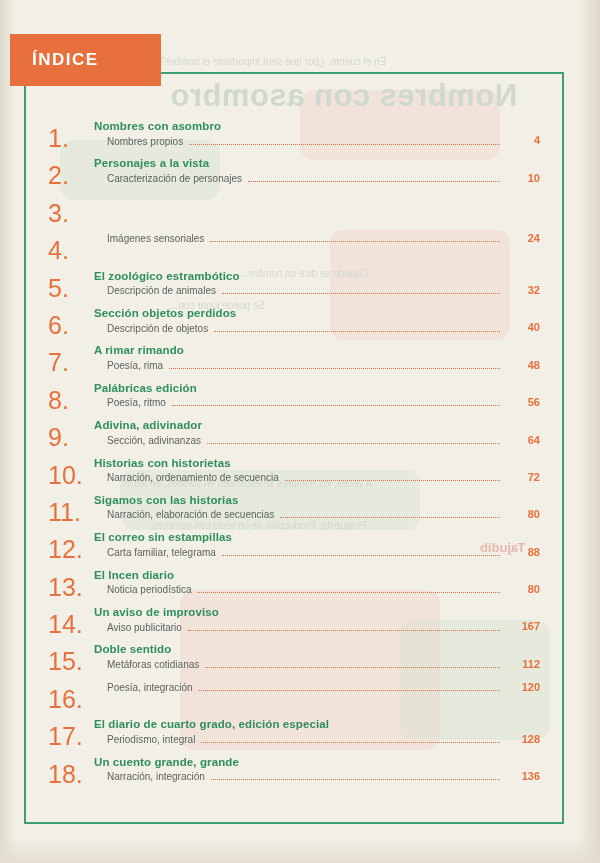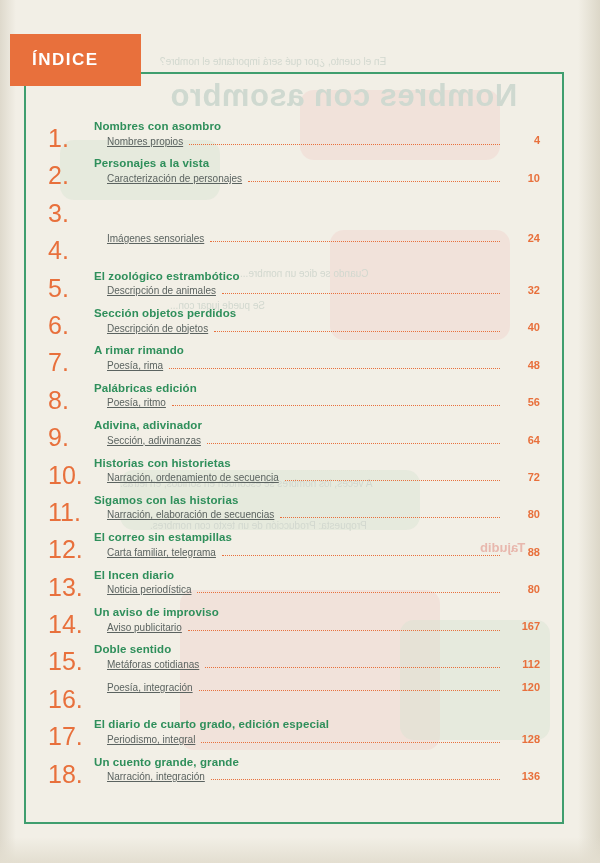--- a/index.html
+++ b/index.html
@@ -77,21 +77,21 @@
     top: 0; right: 0;
     width: 22px; height: 863px;
     background: linear-gradient(to left, #dcd7c8, rgba(220,215,200,0));
   }
 
   
   .index-tab {
     position: absolute;
     top: 34px;
     left: 10px;
-    width: 131px;
+    width: 151px;
     height: 52px;
     background: #e8703c;
     display: flex;
     align-items: center;
     padding-left: 22px;
     box-sizing: border-box;
     z-index: 5;
   }
   .index-tab-label {
     color: #ffffff;
@@ -153,21 +153,20 @@
     display: flex;
     align-items: flex-end;
     margin-top: 1px;
     padding-left: 13px;
   }
   .subtitle {
     color: #5b6360;
     font-size: 10px;
     line-height: 1.2;
     white-space: nowrap;
-    text-decoration: underline;
   }
   .dots {
     flex: 1 1 auto;
     border-bottom: 1.5px dotted #e8703c;
     margin: 0 6px 3px 6px;
     height: 0;
   }
   .page {
     flex: 0 0 34px;
     color: #e8703c;

